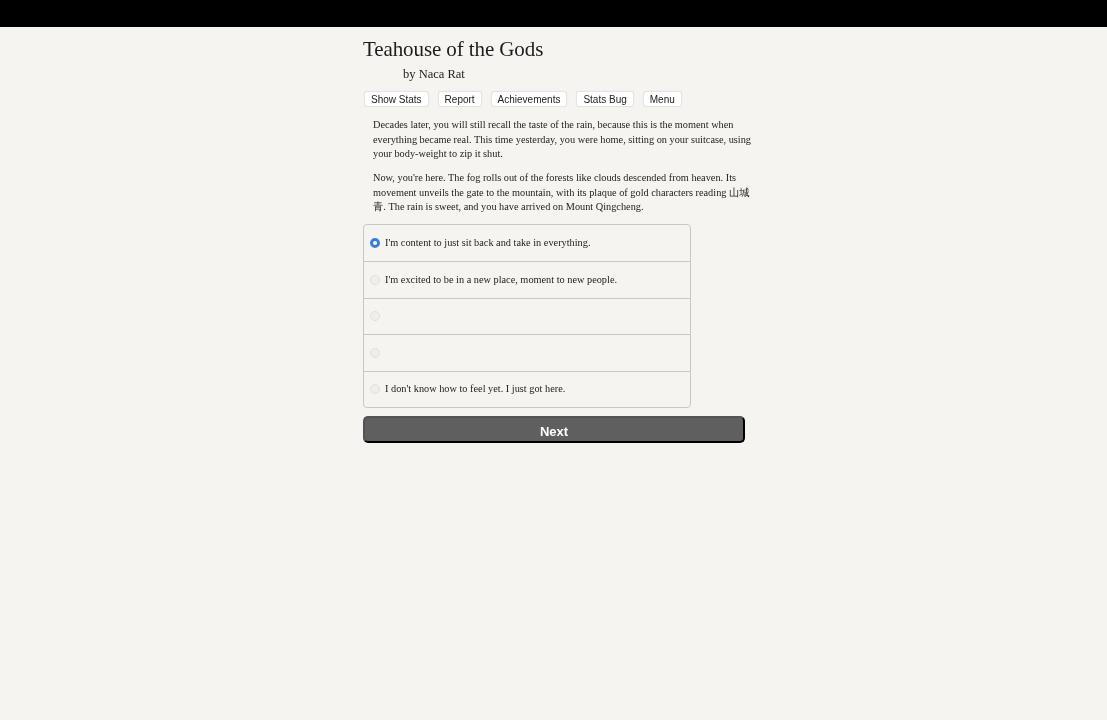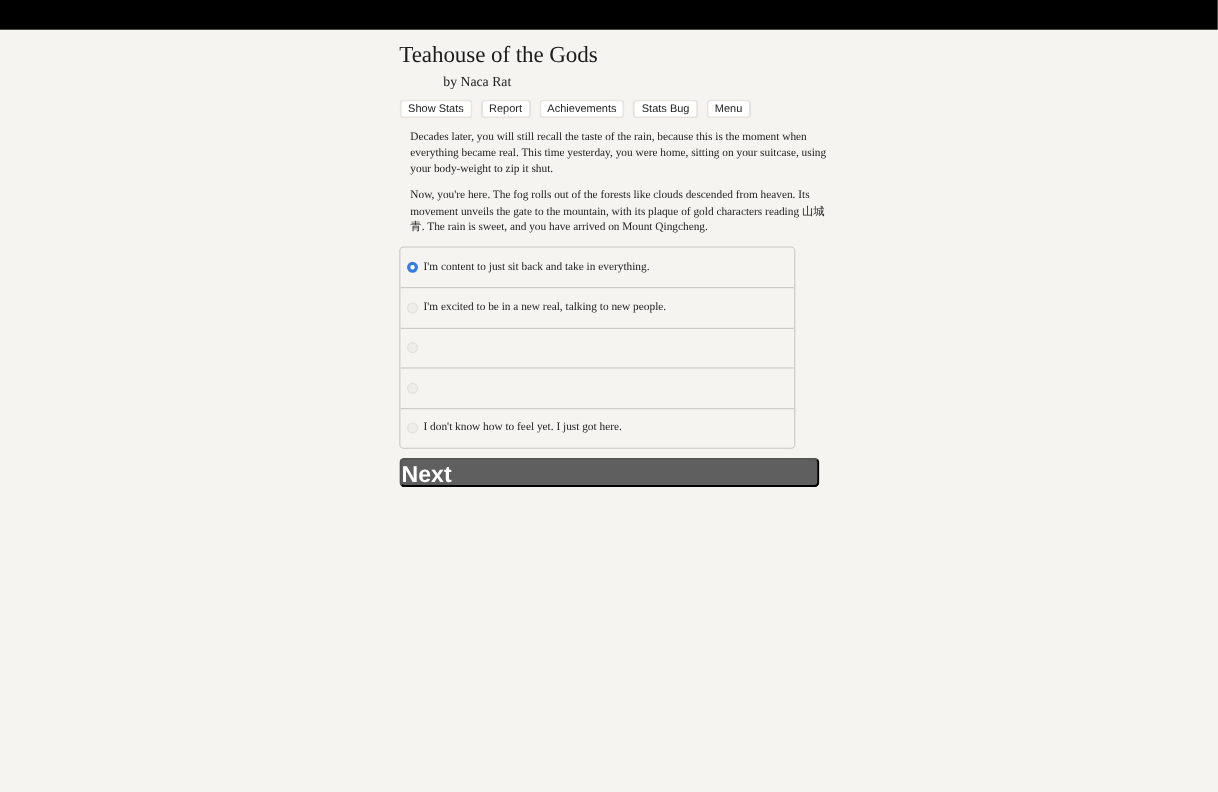--- a/index.html
+++ b/index.html
@@ -37,21 +37,21 @@
       box-shadow: 0 0 1px rgba(0,0,0,0.08);
       cursor: pointer;
     }
     .para {
       position: absolute; left: 0; width: 382px;
       font-size: 10.3px; line-height: 14.5px; color: #222; margin-left: 10px;
     }
     .p1 { top: 91px; }
     .p2 { top: 144px; }
     .choices {
-      position: absolute; left: 0; top: 197px; width: 360px;
+      position: absolute; left: 0; top: 197px; width: 328px;
       border: 1px solid #c9c7c2; border-radius: 4px;
       background: #f5f4f0; overflow: hidden;
     }
     .choice {
       height: 36.4px; display: flex; align-items: center;
       padding-left: 6px;
       border-top: 1px solid #c9c7c2;
       cursor: pointer;
     }
     .choice:first-child { border-top: none; }
@@ -62,23 +62,23 @@
     }
     .radio.checked {
       background: #fff; border: 3px solid #3a7de0;
     }
     .choice-label {
       font-size: 10.3px; line-height: 14px; color: #222;
     }
     .next {
       position: absolute; left: 0; top: 389px; width: 382px; height: 27px;
       background: #5f5f5f; border-radius: 5px;
-      color: #fff; text-align: left;
+      color: #fff; text-align: center;
       font-family: "Liberation Sans", "DejaVu Sans", sans-serif;
-      font-weight: bold; font-size: 21px; line-height: 27px;
+      font-weight: bold; font-size: 13px; line-height: 27px;
       cursor: pointer;
     }
   </style>
 </head>
 <body>
 
 <div class="topbar"></div>
 
 <div class="page">
   <div class="title">Teahouse of the Gods</div>
@@ -95,21 +95,21 @@
   <p class="para p1">Decades later, you will still recall the taste of the rain, because this is the moment when everything became real. This time yesterday, you were home, sitting on your suitcase, using your body-weight to zip it shut.</p>
   <p class="para p2">Now, you're here. The fog rolls out of the forests like clouds descended from heaven. Its movement unveils the gate to the mountain, with its plaque of gold characters reading 山城青. The rain is sweet, and you have arrived on Mount Qingcheng.</p>
 
   <div class="choices">
     <div class="choice">
       <span class="radio checked"></span>
       <span class="choice-label">I'm content to just sit back and take in everything.</span>
     </div>
     <div class="choice">
       <span class="radio"></span>
-      <span class="choice-label">I'm excited to be in a new real, talking to new people.</span>
+      <span class="choice-label">I'm excited to be in a new place, moment to new people.</span>
     </div>
     <div class="choice">
       <span class="radio"></span>
     </div>
     <div class="choice">
       <span class="radio"></span>
     </div>
     <div class="choice">
       <span class="radio"></span>
       <span class="choice-label">I don't know how to feel yet. I just got here.</span>

